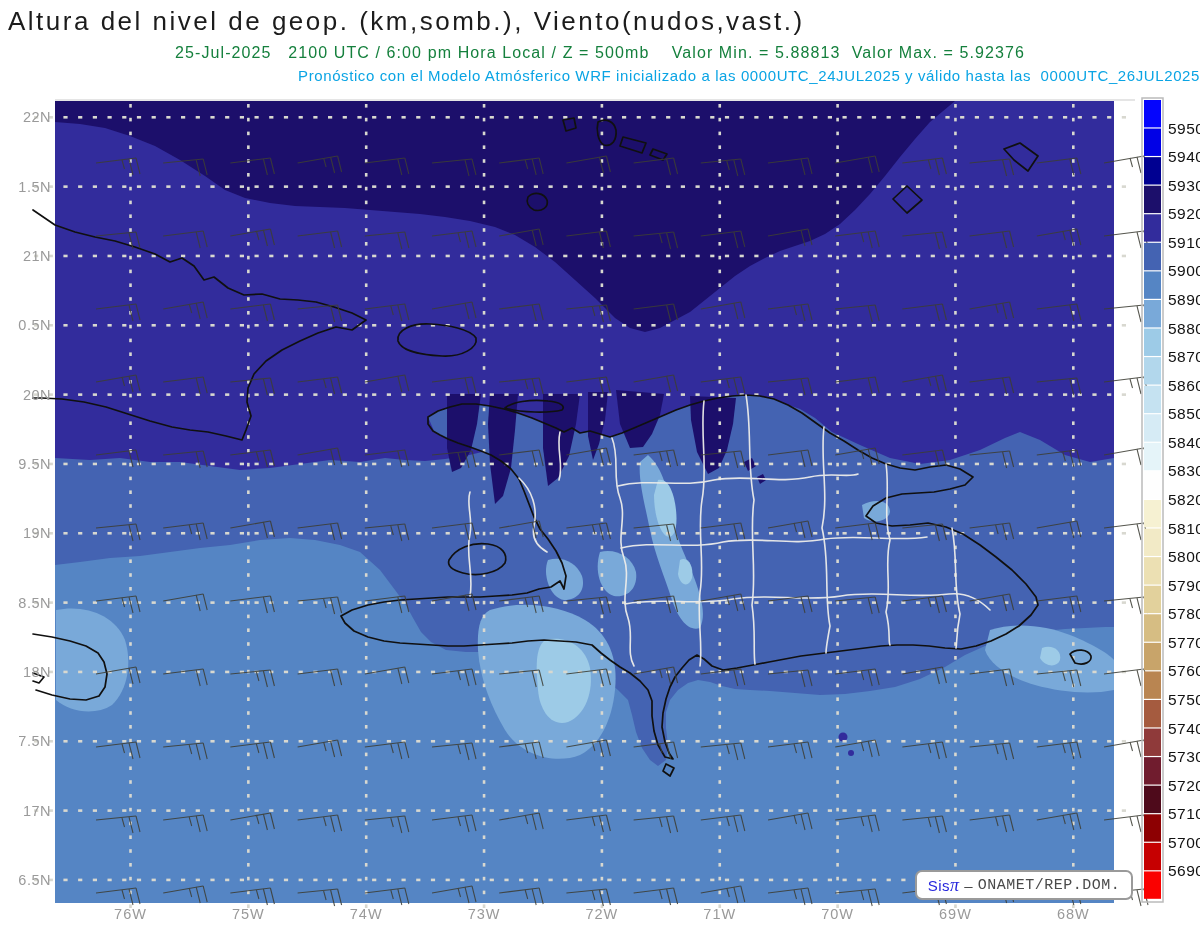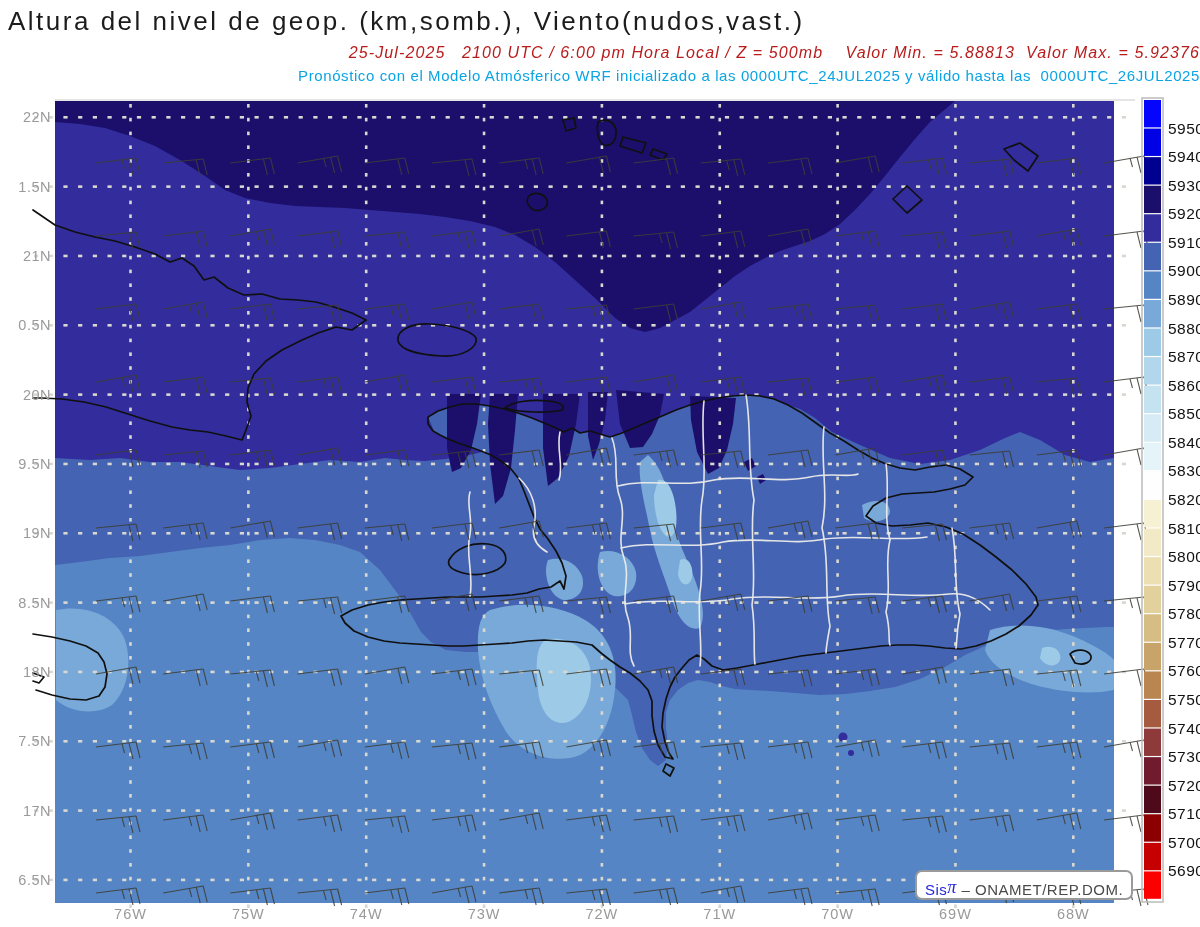--- a/index.html
+++ b/index.html
@@ -1,32 +1,32 @@
 <!DOCTYPE html>
 <html><head>
 <meta charset="utf-8">
 <style>
   html,body{margin:0;padding:0;background:#ffffff;}
   .page{position:relative;width:1200px;height:927px;background:#ffffff;overflow:hidden;
         font-family:"Liberation Sans","DejaVu Sans",sans-serif;}
   .hdr-title{position:absolute;top:6px;left:8px;width:100%;
     font-size:26px;letter-spacing:2.5px;color:#1c1c1c;white-space:pre;}
-  .hdr-line2{position:absolute;top:44px;left:0;width:100%;text-align:right;
-    font-size:16px;letter-spacing:1.1px;color:#b91c1c;white-space:pre;font-style:italic;}
+  .hdr-line2{position:absolute;top:44px;left:0;width:100%;text-align:center;
+    font-size:16px;letter-spacing:1.1px;color:#15803d;white-space:pre;}
   .hdr-line3{position:absolute;top:67px;left:0;width:100%;text-align:right;
     font-size:15px;letter-spacing:0.6px;color:#0aa4e4;white-space:pre;}
   svg{position:absolute;left:0;top:0;}
   .branding{position:absolute;left:915px;top:870px;width:214px;height:26px;
     background:#ffffff;border:2px solid #9a9a9a;border-radius:7px;
-    display:flex;align-items:flex-end;justify-content:center;
+    display:flex;align-items:center;justify-content:center;
     font-size:15px;letter-spacing:0.5px;white-space:pre;color:#4a4a4a;}
   .branding .sis{color:#2626dd;}
   .branding .pi{color:#2626dd;font-family:"Liberation Serif","DejaVu Serif",serif;
     font-style:italic;font-size:18px;}
-  .branding .org{color:#4a4a4a;}
+  .branding .org{color:#4a4a4a;font-family:Liberation Mono, monospace;}
 </style>
 </head>
 <body>
 
 <div class="page">
 
   <div class="hdr-title">Altura del nivel de geop. (km,somb.), Viento(nudos,vast.)</div>
   <div class="hdr-line2">25-Jul-2025   2100 UTC / 6:00 pm Hora Local / Z = 500mb    Valor Min. = 5.88813  Valor Max. = 5.92376</div>
   <div class="hdr-line3">Pronóstico con el Modelo Atmósferico WRF inicializado a las 0000UTC_24JUL2025 y válido hasta las  0000UTC_26JUL2025</div>
 

